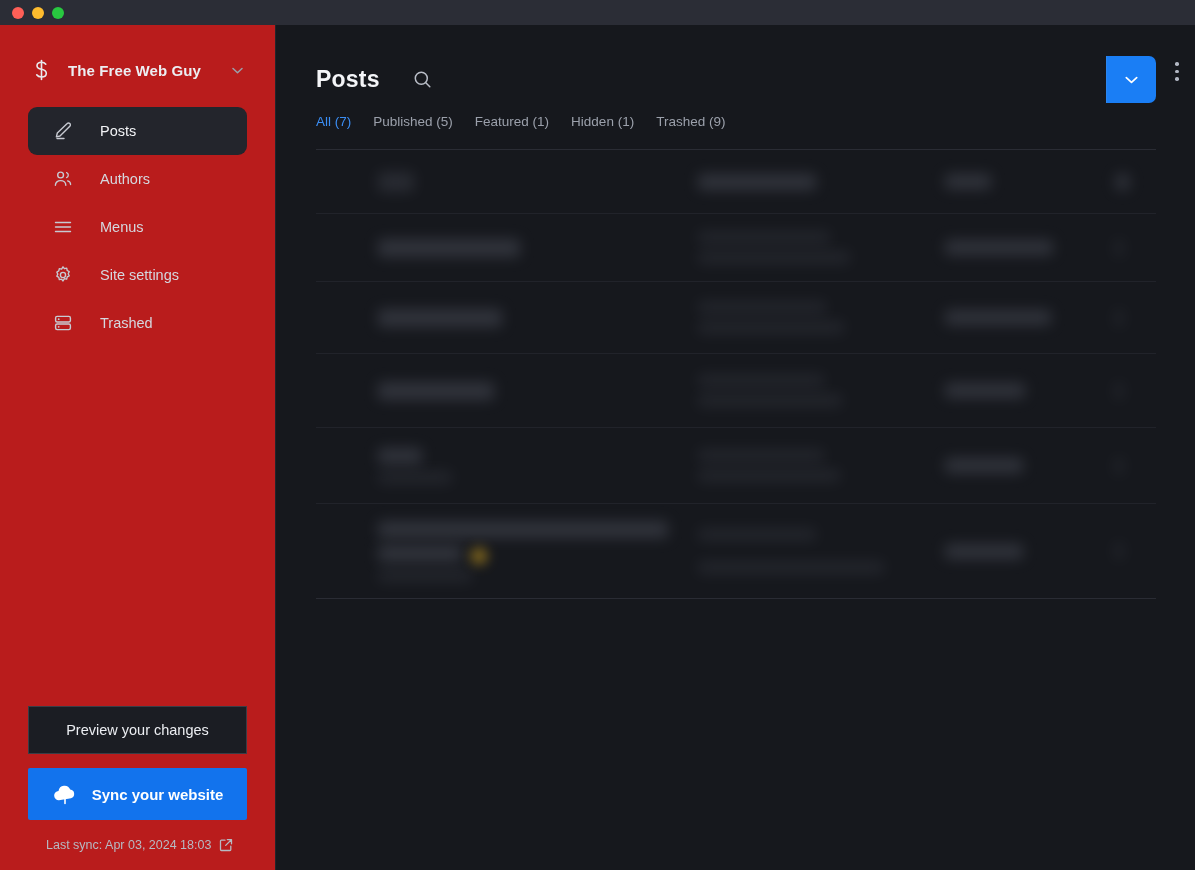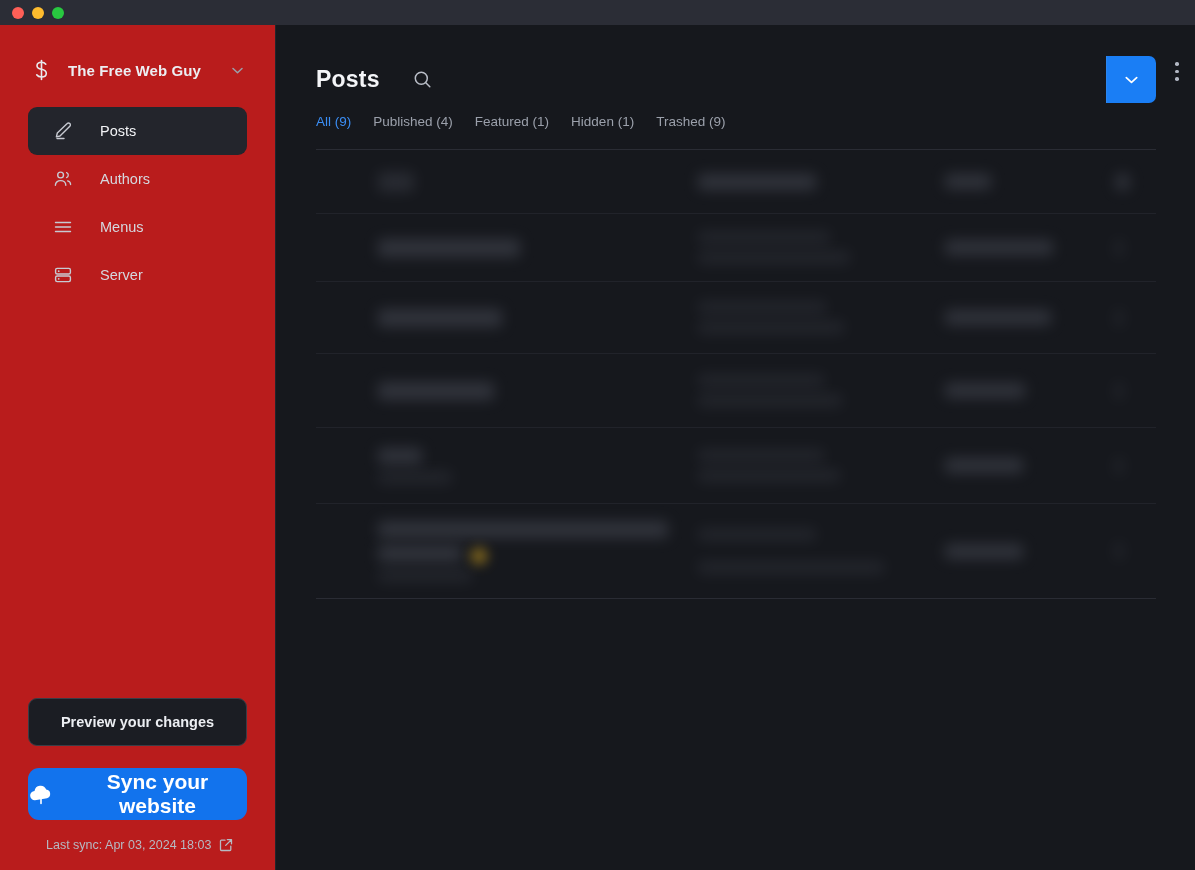--- a/index.html
+++ b/index.html
@@ -85,35 +85,35 @@
   
   .side-footer{
     margin-top:auto;
     padding:0 28px 18px 28px;
   }
   .btn-preview{
     display:block; width:100%;
     height:48px;
     background:#1b1d23;
     border:1px solid #3a3d46;
-    border-radius:9px;
+    border-radius:0;
     color:#eceef2;
-    font-size:14.5px; font-weight:bold;
+    font-size:14.5px; font-weight:normal;
     font-family:"Liberation Sans", sans-serif;
     cursor:pointer;
   }
   .btn-sync{
     display:flex; align-items:center; justify-content:center;
     gap:14px;
     width:100%; height:52px;
-    margin-top:22px;
+    margin-top:14px;
     background:#1273ed;
-    border:none; border-radius:11px;
+    border:none; border-radius:2px;
     color:#ffffff;
-    font-size:21px; font-weight:bold;
+    font-size:15px; font-weight:bold;
     font-family:"Liberation Sans", sans-serif;
     cursor:pointer;
   }
   .sync-ico{ display:flex; align-items:center; color:#fff; }
   .last-sync{
     display:flex; align-items:center; gap:8px;
     margin-top:18px;
     padding-left:18px;
     color:#b6bac3;
     font-size:12.5px;
@@ -286,31 +286,40 @@
       <div class="nav-item">
         <span class="nav-ico">
           <svg width="20" height="20" viewBox="0 0 20 20" fill="none">
             <path d="M2.5 5.5h15M2.5 10h15M2.5 14.5h15" stroke="#c7cad2" stroke-width="1.4" stroke-linecap="round"></path>
           </svg>
         </span>
         <span class="nav-label">Menus</span>
       </div>
 
 
+      <div class="nav-item">
+        <span class="nav-ico">
+          <svg width="20" height="20" viewBox="0 0 20 20" fill="none">
+            <circle cx="10" cy="10" r="2.6" stroke="#c7cad2" stroke-width="1.4"></circle>
+            <path d="M10 1.8l1.4 1.9 2.3-.5.5 2.3 2 1.1-1 2.1 1 2.1-2 1.1-.5 2.3-2.3-.5L10 16l-1.4-1.9-2.3.5-.5-2.3-2-1.1 1-2.1-1-2.1 2-1.1.5-2.3 2.3.5L10 1.8z" stroke="#c7cad2" stroke-width="1.35" stroke-linejoin="round"></path>
+          </svg>
+        </span>
+        <span class="nav-label">Site settings</span>
+      </div>
 
       <div class="nav-item">
         <span class="nav-ico">
           <svg width="20" height="20" viewBox="0 0 20 20" fill="none">
             <rect x="2.6" y="3.4" width="14.8" height="5.6" rx="1.5" stroke="#c7cad2" stroke-width="1.4"></rect>
             <rect x="2.6" y="11" width="14.8" height="5.6" rx="1.5" stroke="#c7cad2" stroke-width="1.4"></rect>
             <circle cx="5.7" cy="6.2" r=".9" fill="#c7cad2"></circle>
             <circle cx="5.7" cy="13.8" r=".9" fill="#c7cad2"></circle>
           </svg>
         </span>
-        <span class="nav-label">Server</span>
+        <span class="nav-label">Trashed</span>
       </div>
 
 
     </nav>
 
     <div class="side-footer">
       <button class="btn-preview">Preview your changes</button>
 
       <button class="btn-sync">
         <span class="sync-ico">
@@ -356,22 +365,22 @@
           <span>
             <svg width="13" height="8" viewBox="0 0 13 8">
                 <path d="M1.3 1.6l5.2 4.8 5.2-4.8" stroke="#ffffff" stroke-width="1.7" fill="none" stroke-linecap="round" stroke-linejoin="round"></path>
               </svg>
           </span>
         </button>
       </div>
     </div>
 
     <div class="tabs">
-      <span class="tab active">All (9)</span>
-      <span class="tab">Published (4)</span>
+      <span class="tab active">All (7)</span>
+      <span class="tab">Published (5)</span>
       <span class="tab">Featured (1)</span>
       <span class="tab">Hidden (1)</span>
       <span class="tab">Trashed (9)</span>
     </div>
 
     <div class="table">
 
       <div class="row" style="height:64px">
         <div class="cell c-title">
           <div class="blur dim" style="width:36px;height:20px"></div>

